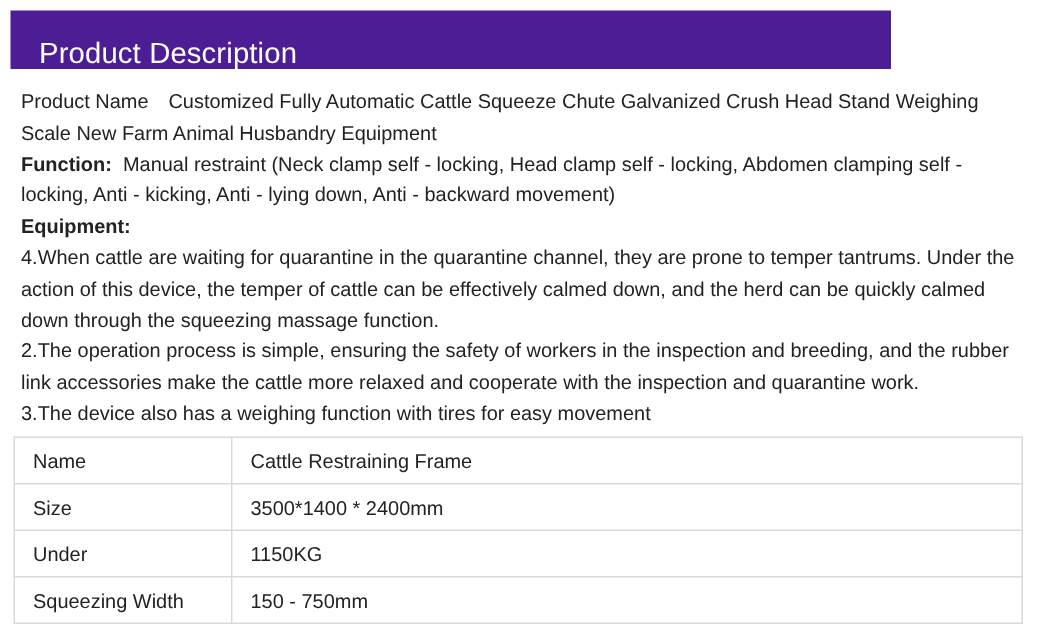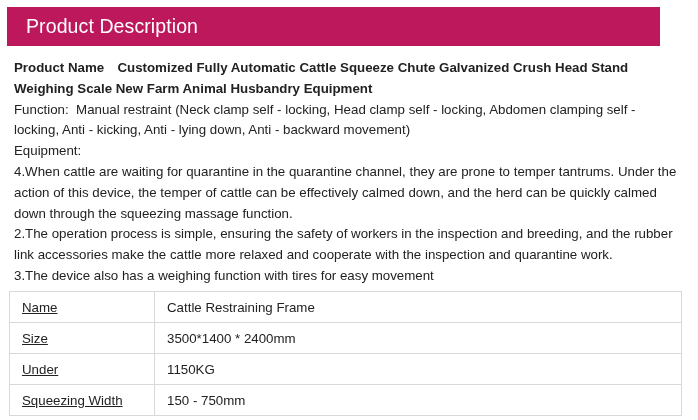--- a/index.html
+++ b/index.html
@@ -20,25 +20,25 @@
     width: 698px;
     height: 420px;
     box-sizing: border-box;
   }
 
   
   .section-header {
     position: absolute;
     left: 7px;
     top: 7px;
-    width: 653px;
+    width: 587px;
     height: 39px;
-    background: #be185d;
+    background: #4c1d95;
     display: flex;
-    align-items: center;
+    align-items: flex-end;
     box-sizing: border-box;
   }
   .section-header-title {
     color: #ffffff;
     font-size: 19.5px;
     font-weight: 400;
     letter-spacing: 0.1px;
     padding-left: 19px;
     line-height: 1;
     white-space: nowrap;
@@ -55,24 +55,24 @@
     color: #222222;
   }
 
   .para {
     margin: 0;
     padding: 0;
   }
   .para.spaced {
   }
   .lead-label {
-    font-weight: normal;
+    font-weight: bold;
   }
   .all-bold {
-    font-weight: bold;
+    font-weight: normal;
   }
 
   
   .spec-table {
     position: absolute;
     left: 9px;
     top: 291px;
     width: 673px;
     border-collapse: collapse;
     table-layout: fixed;
@@ -83,21 +83,20 @@
     border: 1px solid #d9d9d9;
     height: 30px;
     padding: 0 0 0 12px;
     vertical-align: middle;
     font-weight: 400;
     white-space: nowrap;
     overflow: hidden;
   }
   .spec-table td.label-cell {
     width: 132px;
-    text-decoration: underline;
   }
 </style>
 </head>
 <body>
 
 <div class="page">
 
   <div class="section-header">
     <div class="section-header-title">Product Description</div>
   </div>

